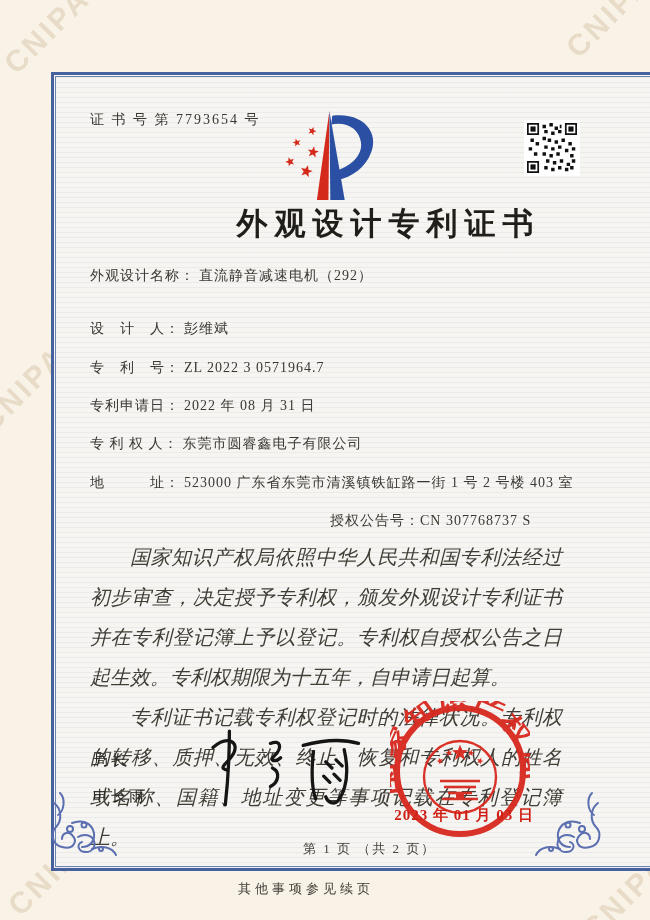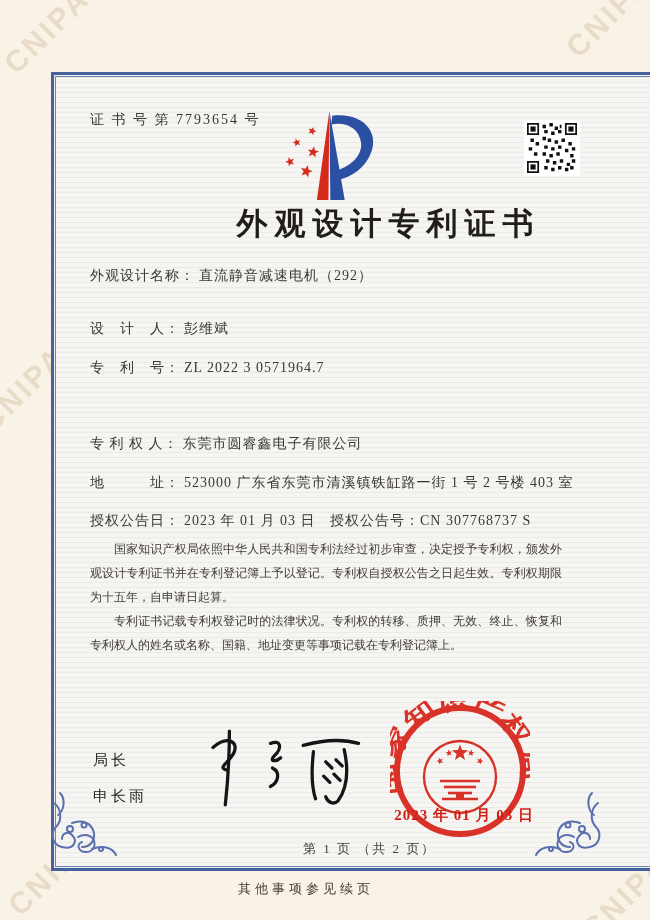--- a/index.html
+++ b/index.html
@@ -50,21 +50,21 @@
   }
   
   .field{position:absolute;left:36px;font-size:14px;letter-spacing:1px;color:#3b3833;white-space:nowrap;}
   .field .lbl{margin-right:4px;}
   .f1{top:192px;} .f2{top:245px;} .f3{top:284px;} .f4{top:322px;}
   .f5{top:360px;} .f6{top:399px;} .f7{top:437px;}
   .field2{position:absolute;left:276px;top:437px;font-size:14px;letter-spacing:1px;color:#3b3833;white-space:nowrap;}
   
   .body-text{
     position:absolute;left:36px;top:462px;width:472px;
-    font-size:12px;line-height:2.0;color:#403c36;
+    font-size:20px;line-height:2.0;font-style:italic;color:#403c36;
     text-align:justify;
   }
   .body-text p{margin:0;text-indent:2em;}
   
   .signer-role{position:absolute;left:39px;top:676px;font-size:15px;letter-spacing:3px;color:#26241f;}
   .signer-name{position:absolute;left:39px;top:712px;font-size:15px;letter-spacing:3px;color:#26241f;font-family:Liberation Serif, serif;}
   .signature{position:absolute;left:128px;top:652px;width:185px;height:82px;}
   .seal{position:absolute;left:336px;top:626px;width:140px;height:140px;opacity:0.95;}
   .seal-date{
     position:absolute;left:330px;top:731px;width:160px;text-align:center;
@@ -131,28 +131,28 @@
 
   <div class="field f1">
     <span class="lbl">外观设计名称：</span><span>直流静音减速电机（292）</span>
   </div>
   <div class="field f2">
     <span class="lbl">设　计　人：</span><span>彭维斌</span>
   </div>
   <div class="field f3">
     <span class="lbl">专　利　号：</span><span>ZL 2022 3 0571964.7</span>
   </div>
+  <div class="field f4">
+    <span class="lbl">专利申请日：</span><span>2022 年 08 月 31 日</span>
+  </div>
   <div class="field f5">
     <span class="lbl">专 利 权 人：</span><span>东莞市圆睿鑫电子有限公司</span>
   </div>
   <div class="field f6">
     <span class="lbl">地　　　址：</span><span>523000 广东省东莞市清溪镇铁缸路一街 1 号 2 号楼 403 室</span>
-  </div>
-  <div class="field f7">
-    <span class="lbl">授权公告日：</span><span>2023 年 01 月 03 日</span>
   </div>
   <div class="field2">
     <span class="lbl">授权公告号：</span><span>CN 307768737 S</span>
   </div>
 
   <div class="body-text">
     <p>国家知识产权局依照中华人民共和国专利法经过初步审查，决定授予专利权，颁发外观设计专利证书并在专利登记簿上予以登记。专利权自授权公告之日起生效。专利权期限为十五年，自申请日起算。</p>
     <p>专利证书记载专利权登记时的法律状况。专利权的转移、质押、无效、终止、恢复和专利权人的姓名或名称、国籍、地址变更等事项记载在专利登记簿上。</p>
   </div>
 

